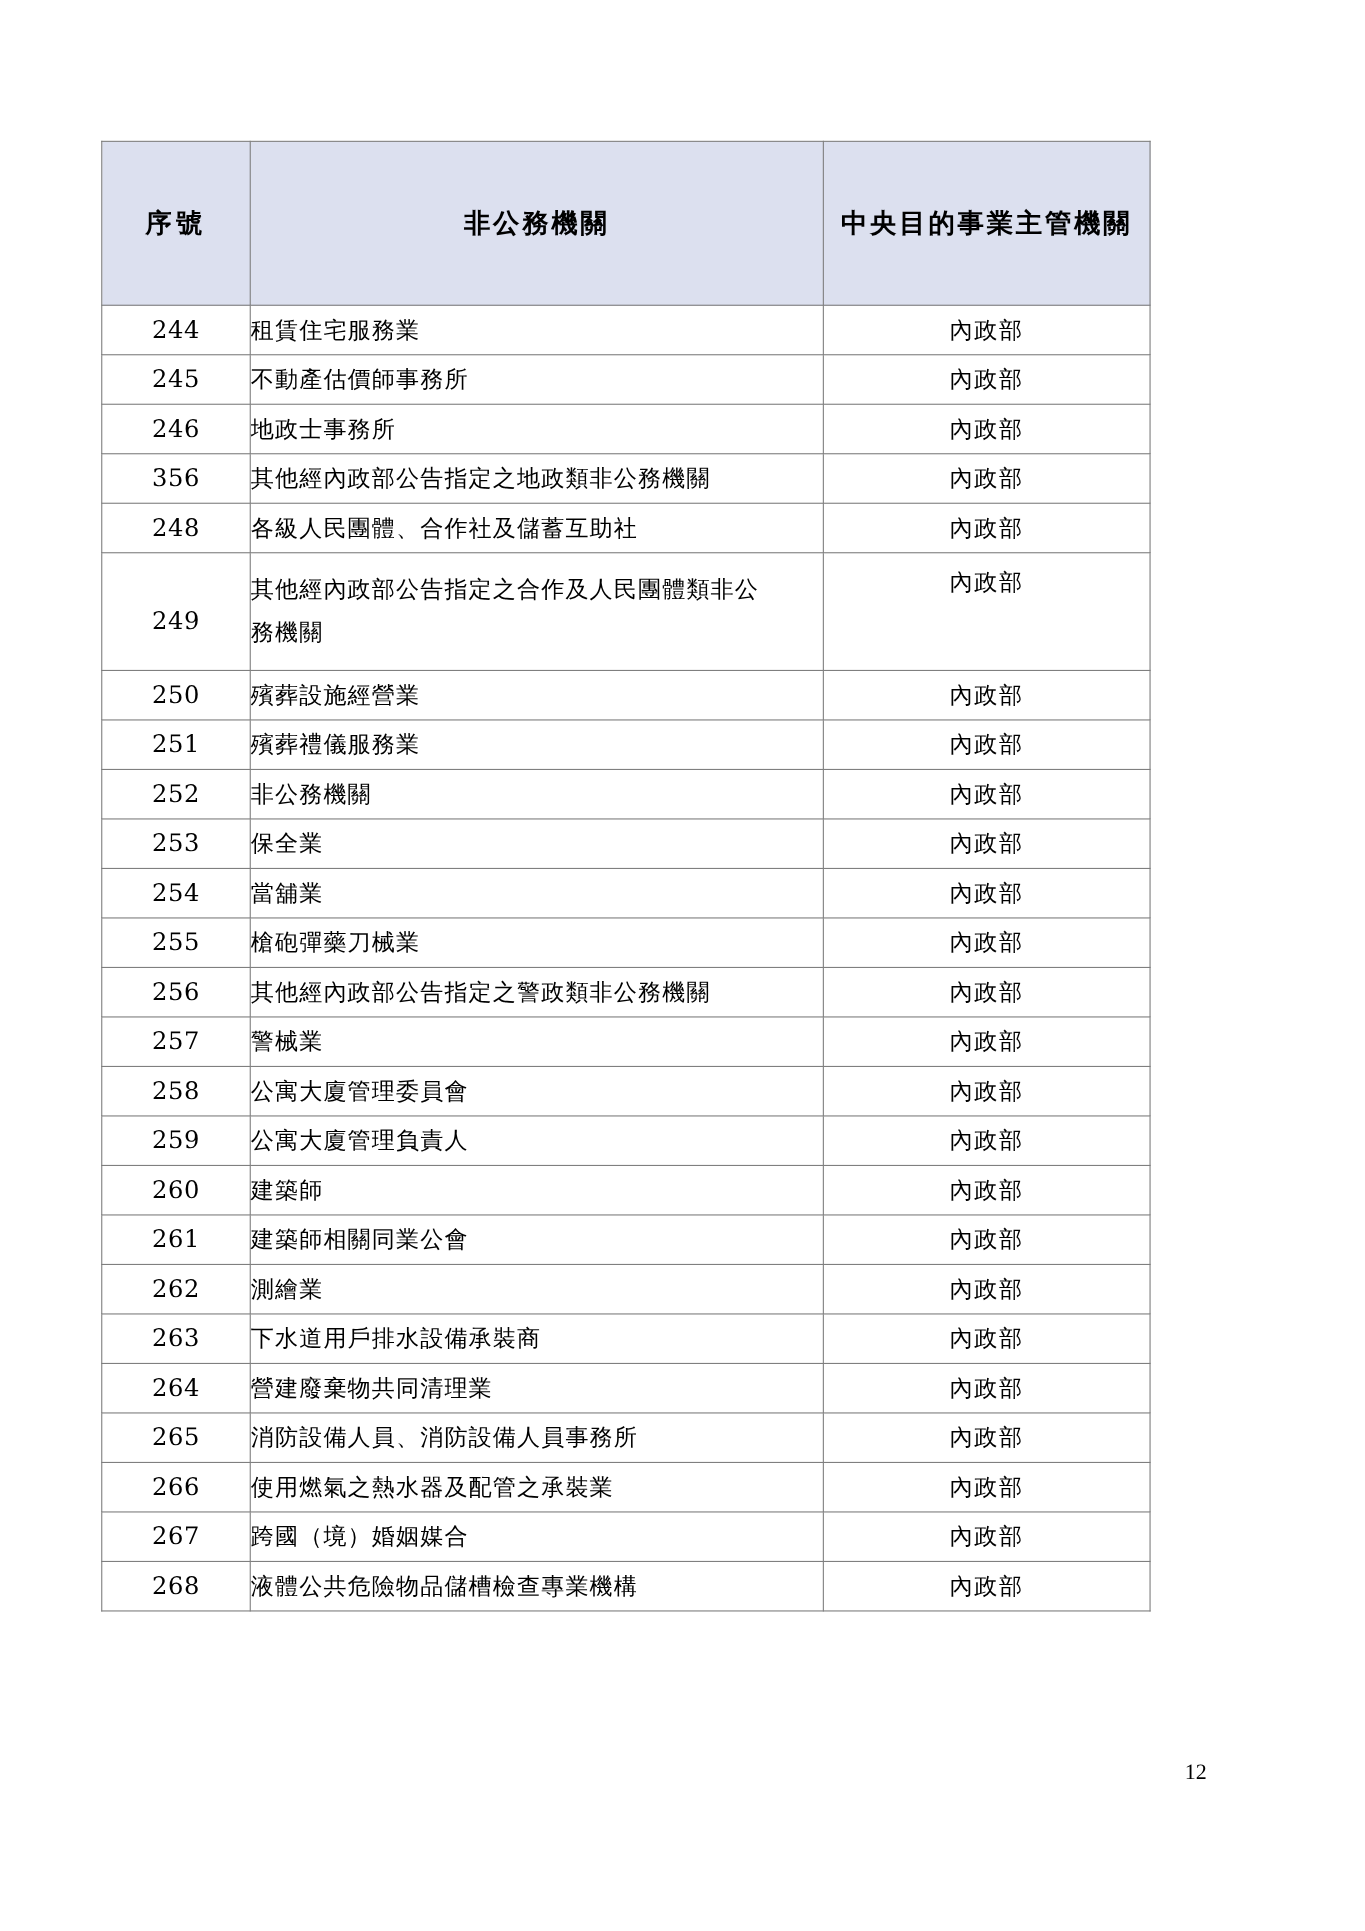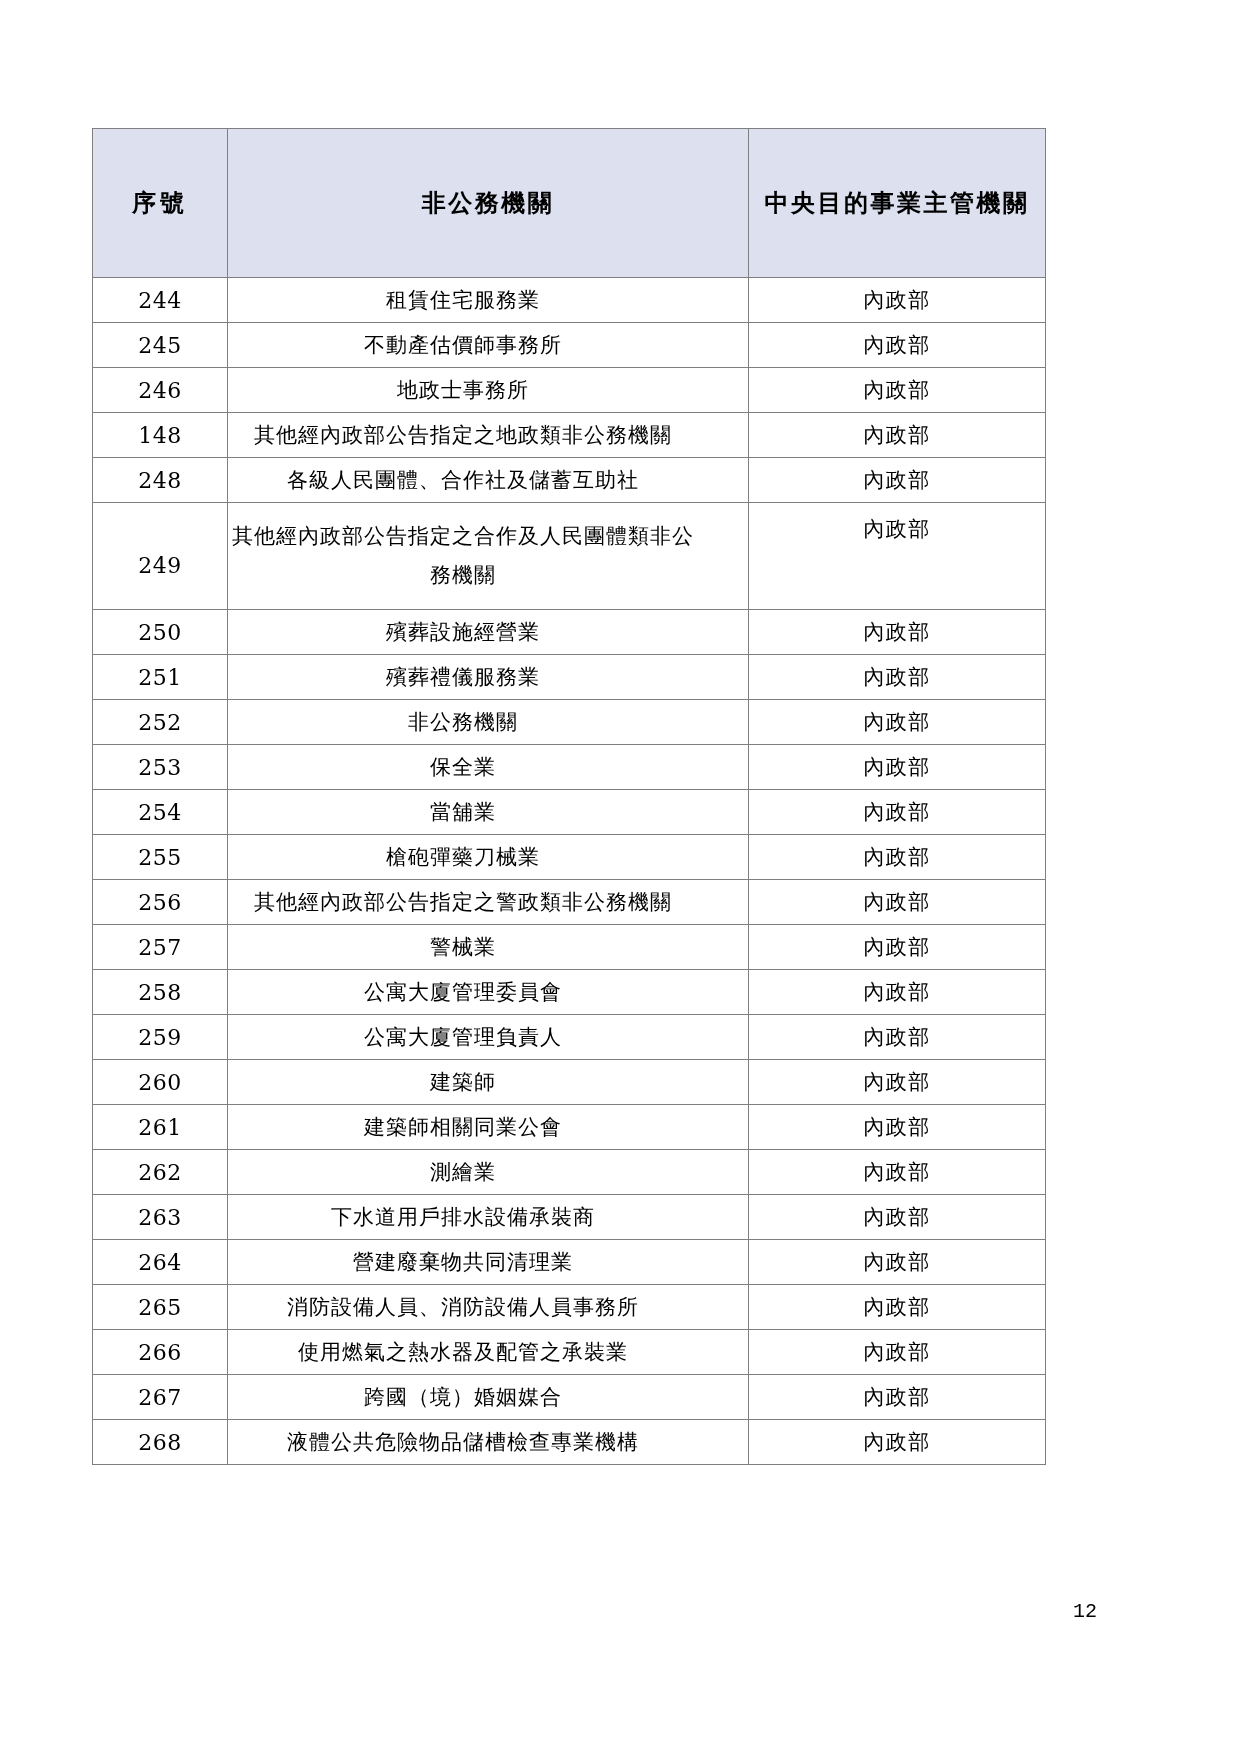--- a/index.html
+++ b/index.html
@@ -113,31 +113,30 @@
     padding-top: 12px;
   }
   tr.row-tall .cell-num {
     vertical-align: middle;
     padding-top: 18px;
   }
 
   .wrap-inner {
     display: block;
     max-width: 470px;
-    text-align: center;
   }
 
   
   .page-footer {
     position: absolute;
     left: 92px;
     top: 1600px;
     width: 1005px;
     text-align: right;
-    font-family: Liberation Mono, monospace;
+    font-family: Liberation Serif, serif;
     font-size: 20px;
     color: #000000;
   }
 </style>
 </head>
 <body>
 
 <div class="page">
 
   <div class="page-body">
@@ -178,21 +177,21 @@
             <td class="cell-auth">內政部</td>
           </tr>
           <tr>
             <td class="cell-num">246</td>
             <td class="cell-name">
               <span class="wrap-inner">地政士事務所</span>
             </td>
             <td class="cell-auth">內政部</td>
           </tr>
           <tr>
-            <td class="cell-num">148</td>
+            <td class="cell-num">356</td>
             <td class="cell-name">
               <span class="wrap-inner">其他經內政部公告指定之地政類非公務機關</span>
             </td>
             <td class="cell-auth">內政部</td>
           </tr>
           <tr>
             <td class="cell-num">248</td>
             <td class="cell-name">
               <span class="wrap-inner">各級人民團體、合作社及儲蓄互助社</span>
             </td>

